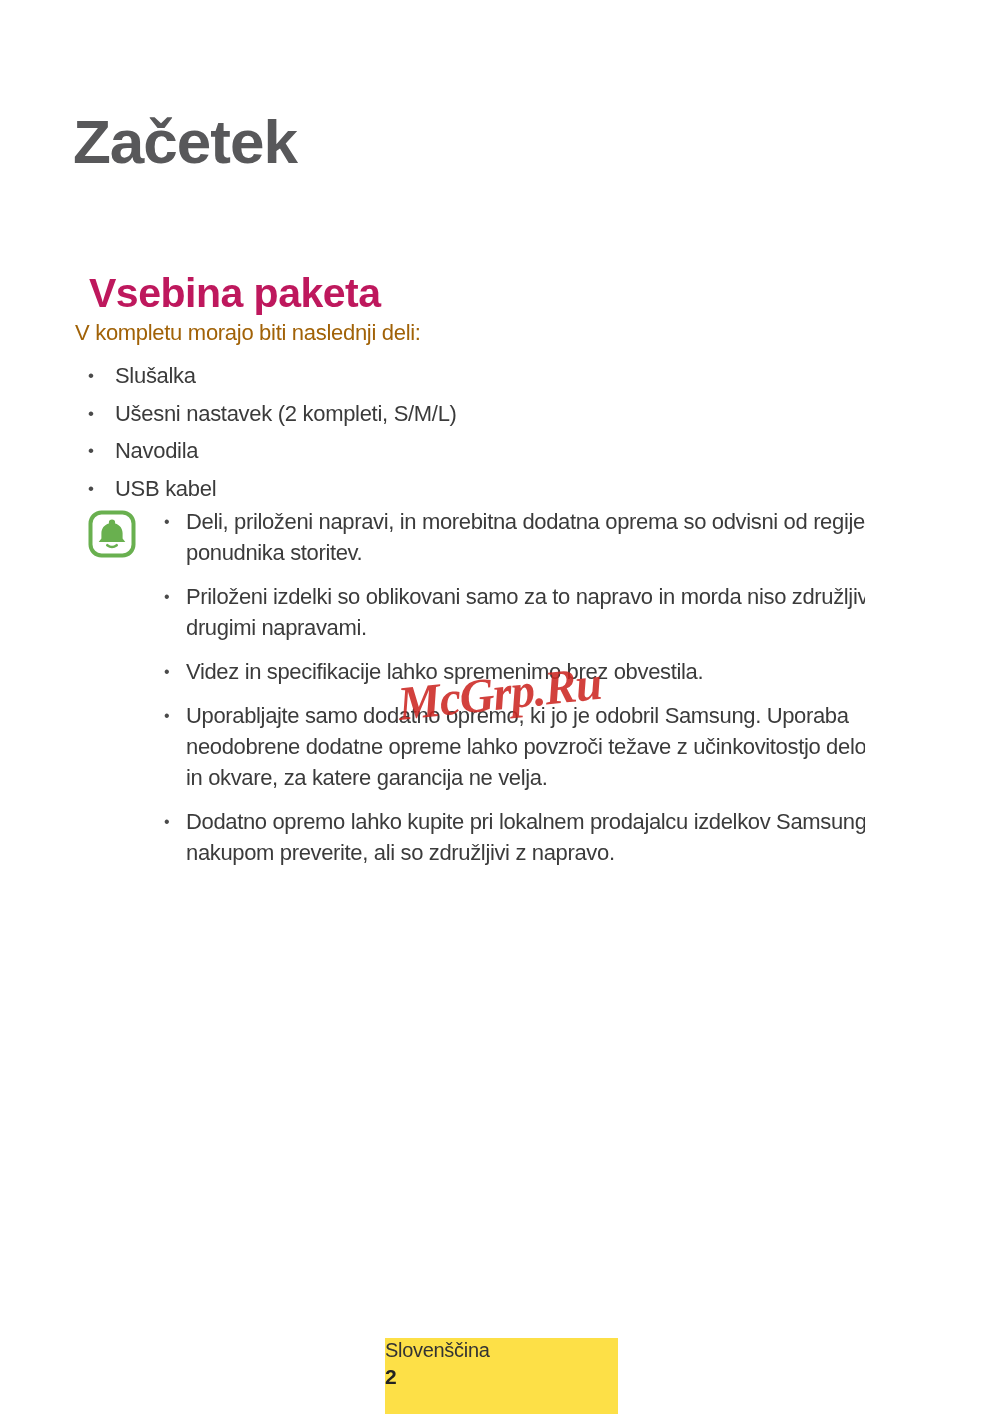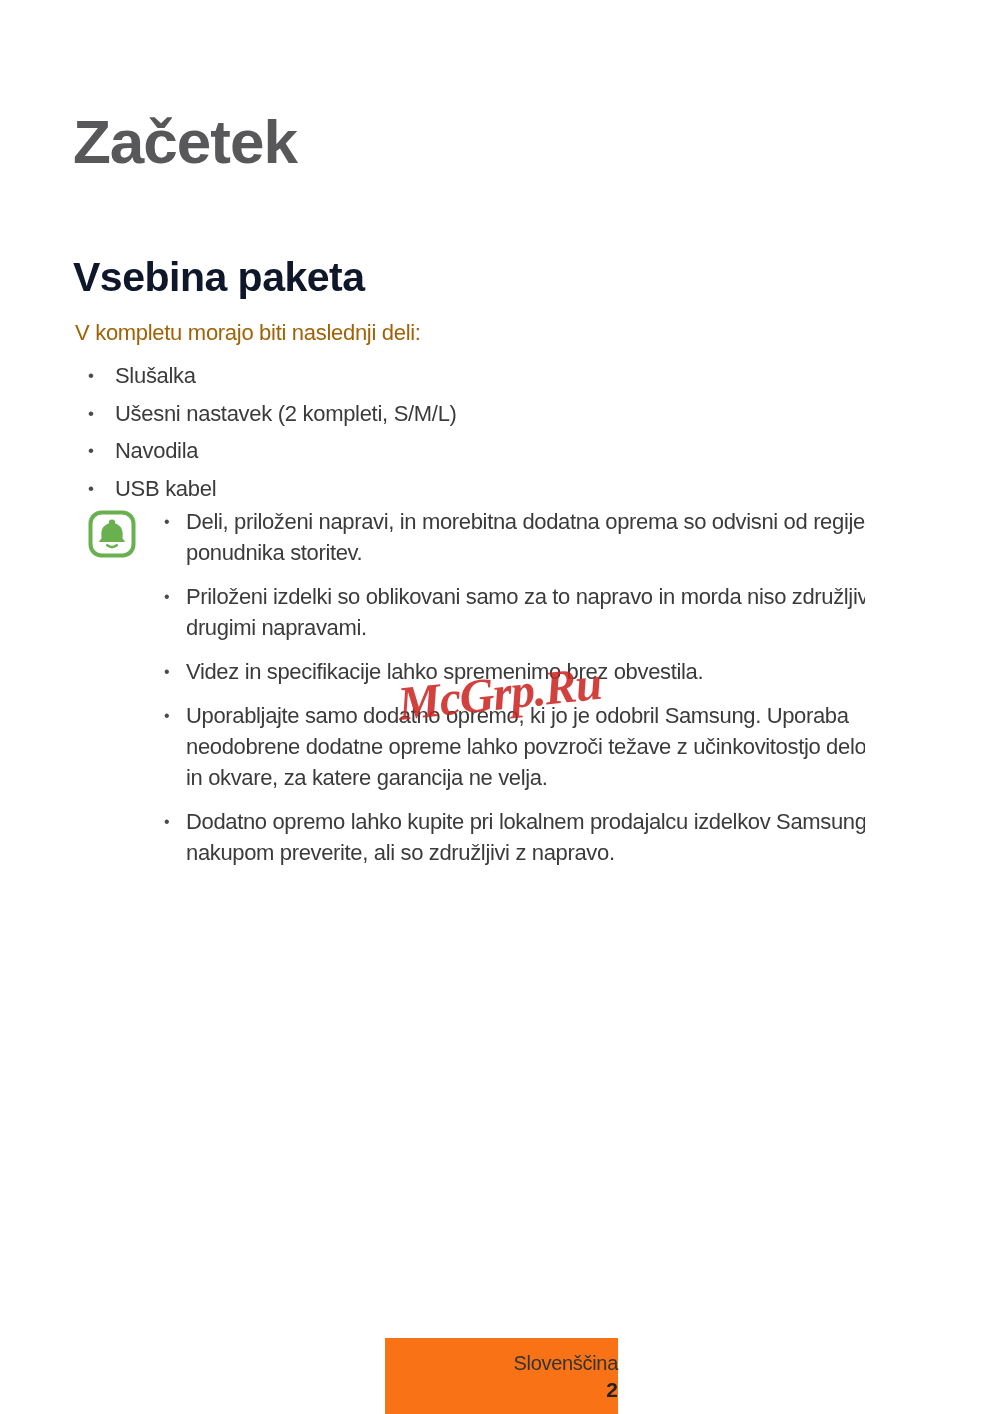--- a/index.html
+++ b/index.html
@@ -24,25 +24,25 @@
     font-size: 62px;
     font-weight: 700;
     letter-spacing: -1px;
     color: #58585a;
     line-height: 1.1;
   }
   .section-heading {
     position: absolute;
     left: 73px;
     top: 254px;
-    margin: 0;
+    margin: 16px;
     font-size: 41px;
     font-weight: 700;
     letter-spacing: -0.5px;
-    color: #0f172a;
+    color: #be185d;
     line-height: 1.15;
   }
   .intro-text {
     position: absolute;
     left: 75px;
     top: 320px;
     margin: 0;
     font-size: 22px;
     letter-spacing: -0.3px;
     color: #a16207;
@@ -120,24 +120,23 @@
     transform-origin: left center;
     white-space: nowrap;
     pointer-events: none;
   }
   .footer-box {
     position: absolute;
     left: 385px;
     top: 1338px;
     width: 233px;
     height: 76px;
-    background: #f97316;
-    text-align: right;
+    background: #fde047;
+    text-align: left;
     box-sizing: border-box;
-    padding-top: 13px;
   }
   .footer-language {
     font-size: 20px;
     letter-spacing: -0.3px;
     color: #333333;
     line-height: 24px;
   }
   .footer-page-number {
     font-size: 21px;
     font-weight: 700;

